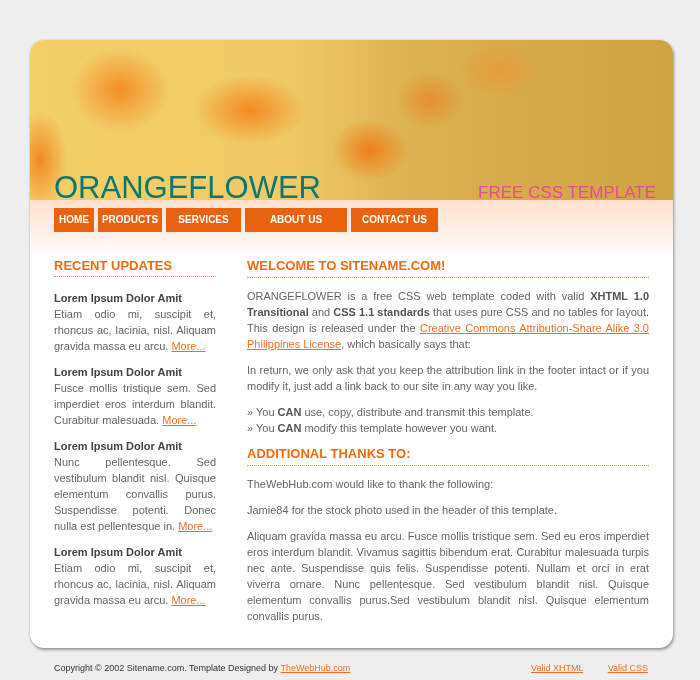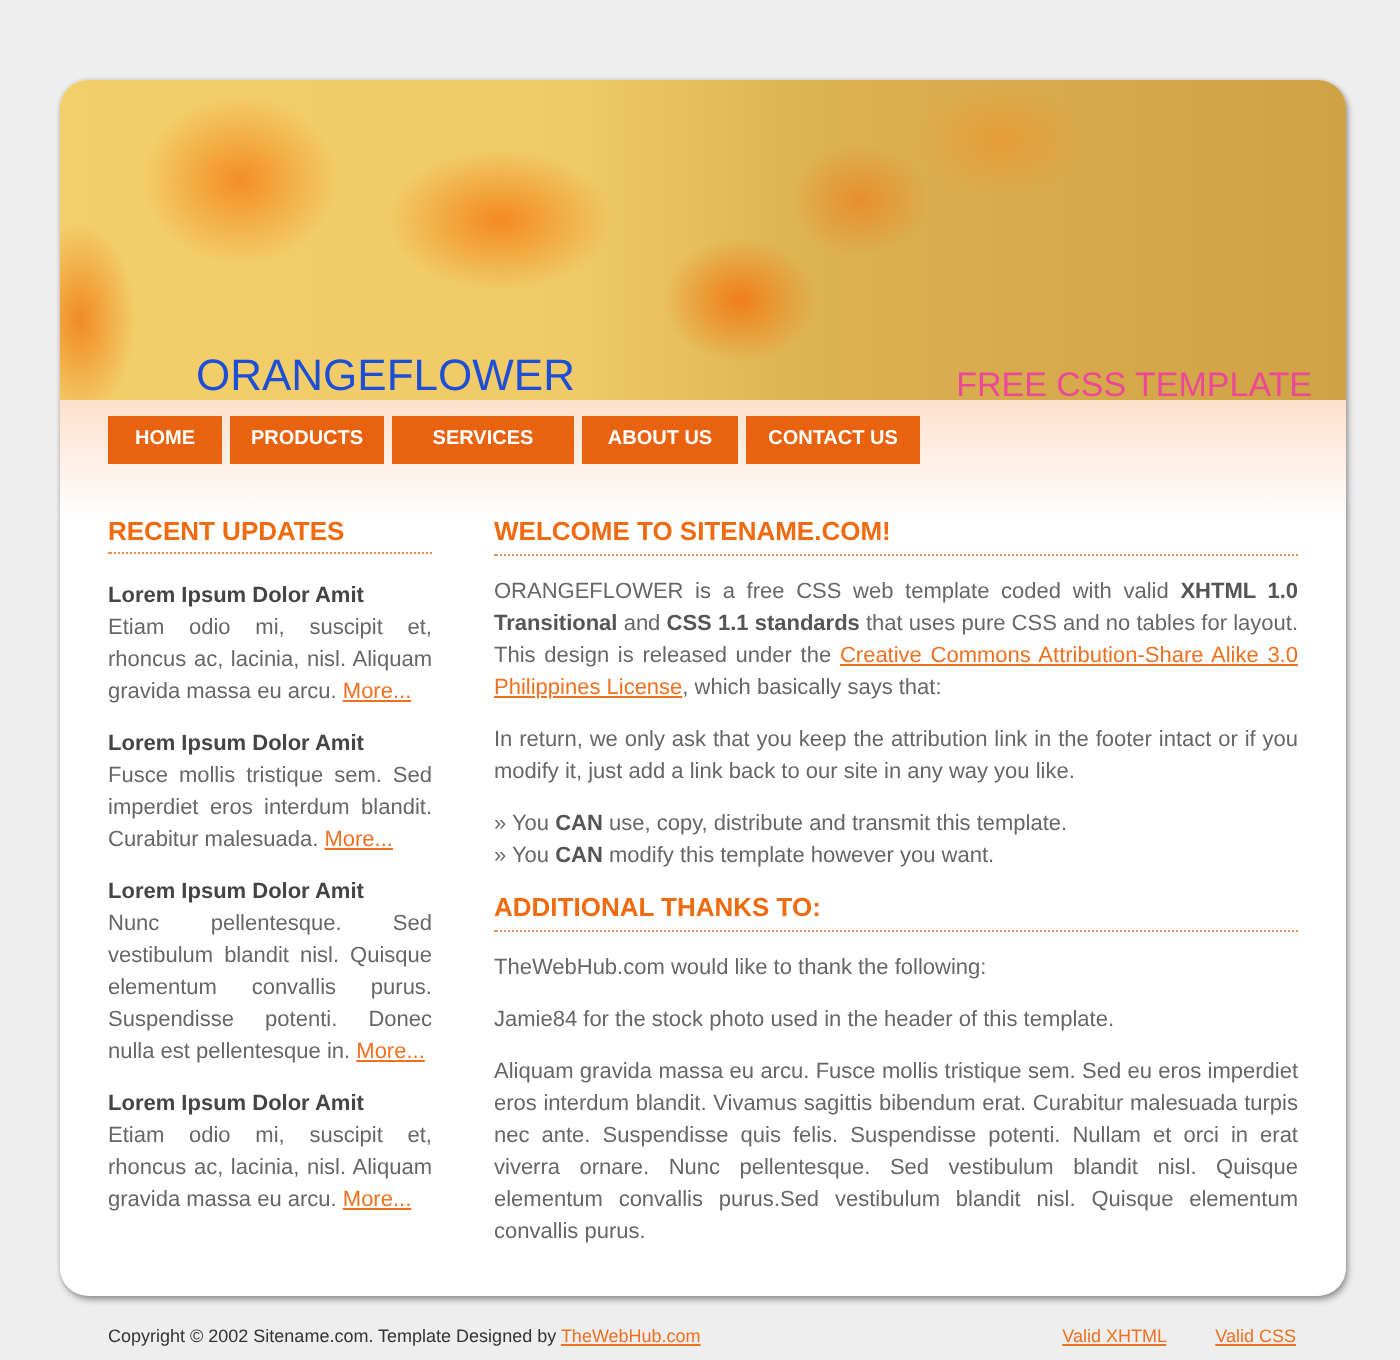--- a/index.html
+++ b/index.html
@@ -25,23 +25,22 @@
       radial-gradient(ellipse 40px 70px at 10px 120px, rgba(240,125,25,0.85), transparent 70%),
       radial-gradient(ellipse 50px 40px at 400px 60px, rgba(240,120,25,0.6), transparent 70%),
       linear-gradient(90deg, #f3cf6a 0%, #efca66 40%, #dcb150 60%, #d6a94a 80%, #cfa343 100%);
   }
   .header-fade {
     position:absolute; left:0; top:160px; width:643px; height:60px;
     background:linear-gradient(180deg, #fde0cc 0%, #fff 100%);
   }
   .site-title {
     position:absolute; left:24px; top:132px;
-    font-size:22px; color:#1d4ed8; letter-spacing:0px; line-height:32px;
+    font-size:31px; color:#0f766e; letter-spacing:0px; line-height:32px;
     font-family:"Liberation Sans", sans-serif;
-    margin-left:44px;
   }
   .site-slogan {
     position:absolute; right:17px; top:144px;
     font-size:17px; color:#ec4899; line-height:18px;
   }
   .nav {
     position:absolute; left:24px; top:168px; height:24px; display:flex;
   }
   .nav a {
     display:block; height:24px; line-height:24px; background:#e8620f;
@@ -77,24 +76,24 @@
 </head>
 <body>
 
 <div class="container">
   <div class="header"></div>
   <div class="header-fade"></div>
   <div class="site-title">ORANGEFLOWER</div>
   <div class="site-slogan">FREE CSS TEMPLATE</div>
 
   <div class="nav">
-    <a href="#" style="width:57px">HOME</a>
-    <a href="#" style="width:77px">PRODUCTS</a>
-    <a href="#" style="width:91px">SERVICES</a>
-    <a href="#" style="width:78px">ABOUT US</a>
+    <a href="#" style="width:40px">HOME</a>
+    <a href="#" style="width:64px">PRODUCTS</a>
+    <a href="#" style="width:75px">SERVICES</a>
+    <a href="#" style="width:102px">ABOUT US</a>
     <a href="#" style="width:87px">CONTACT US</a>
   </div>
 
   <div class="sidebar">
     <h2>RECENT UPDATES</h2>
     <div class="update">
       <div class="title">Lorem Ipsum Dolor Amit</div>
       <span>Etiam odio mi, suscipit et, rhoncus ac, lacinia, nisl. Aliquam gravida massa eu arcu.</span>
       <a href="#" class="more">More...</a>
     </div>

